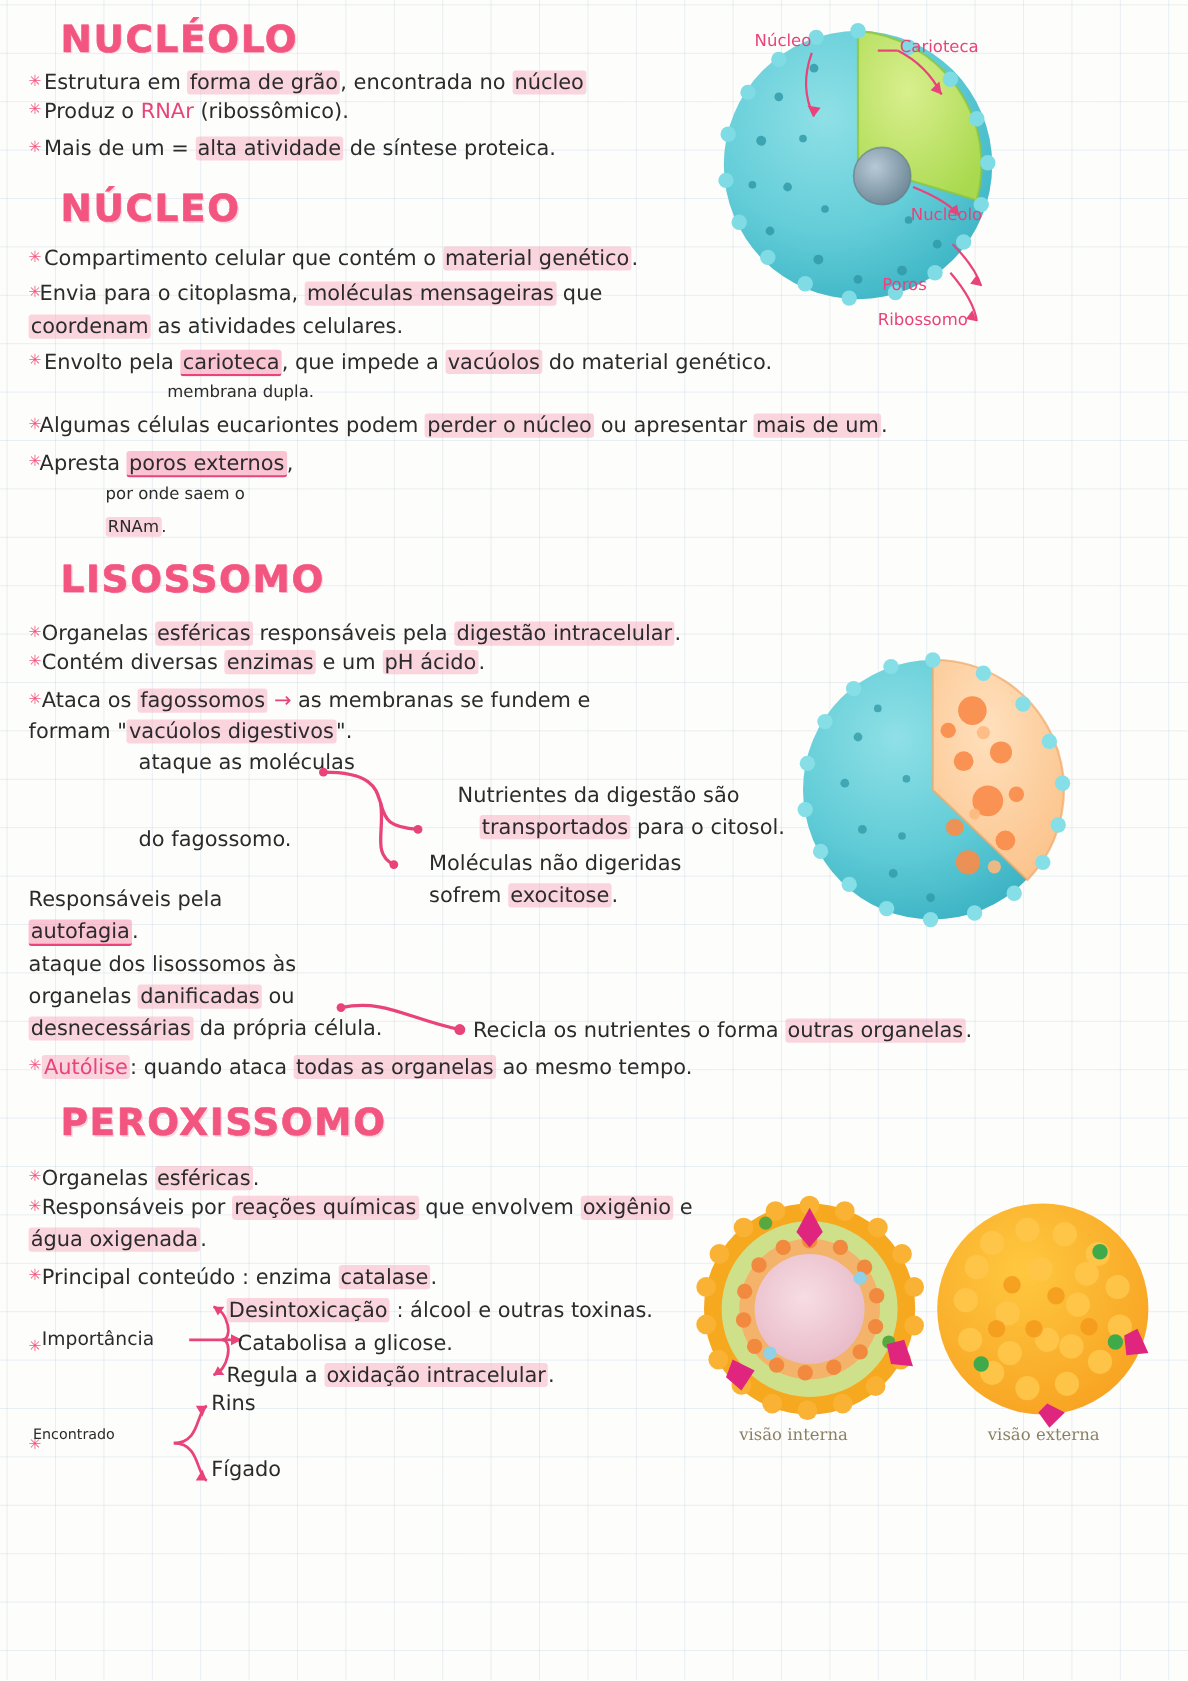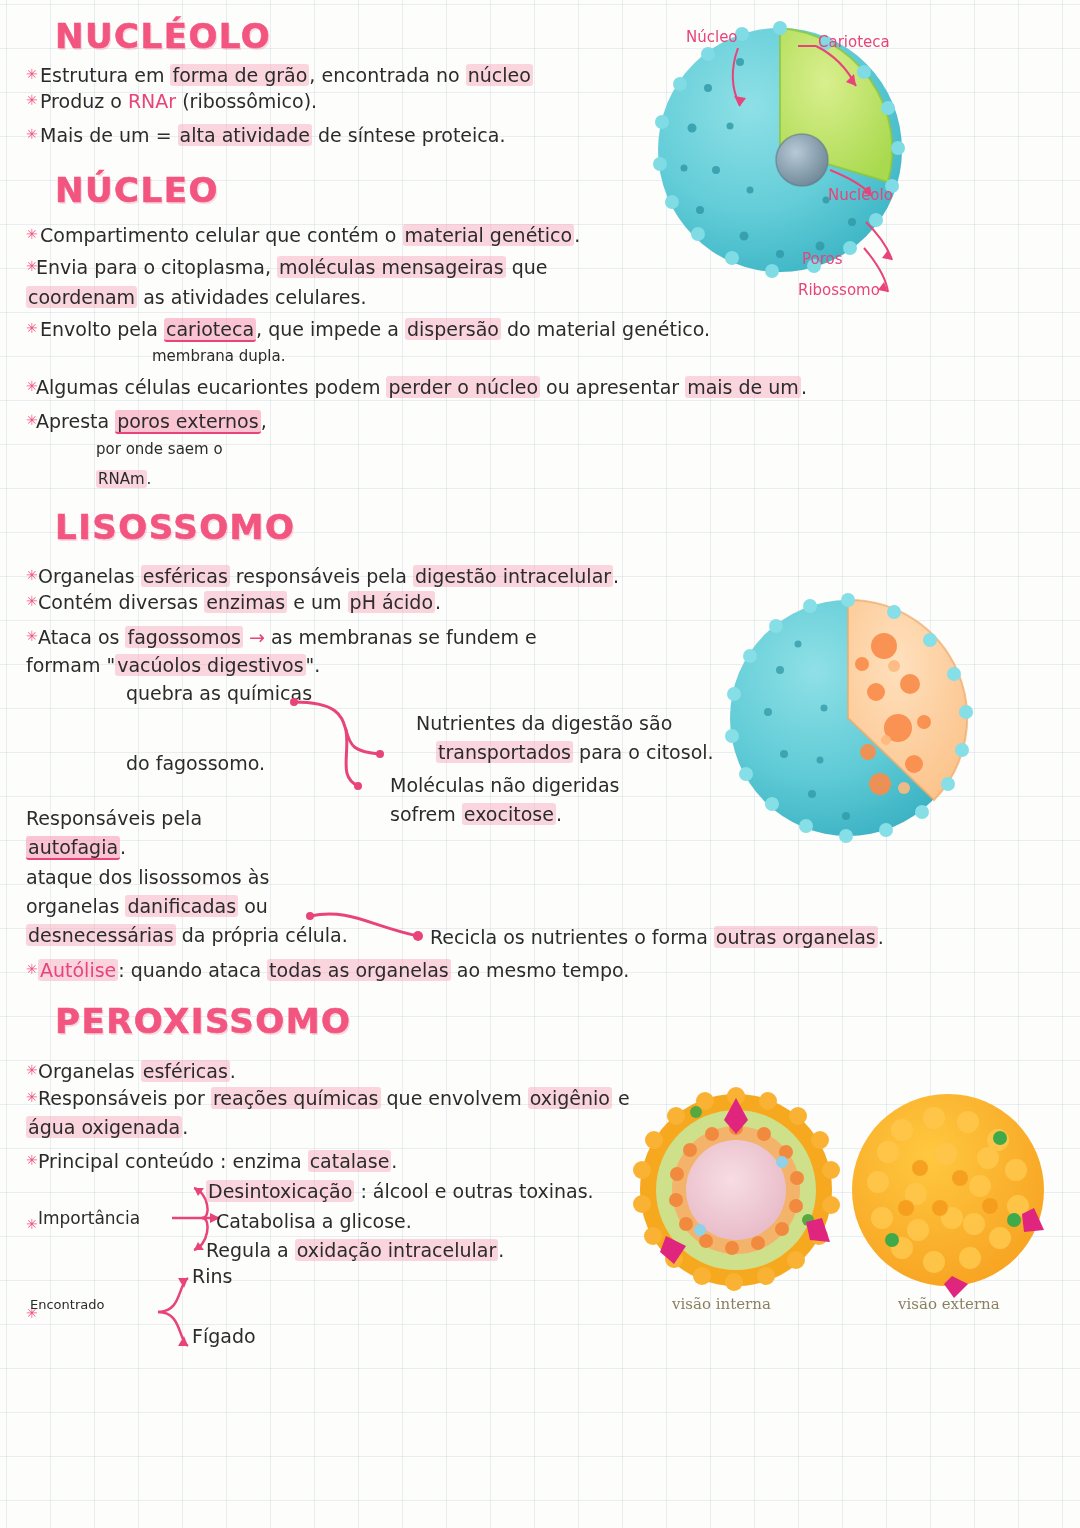--- a/index.html
+++ b/index.html
@@ -118,21 +118,21 @@
   <div class="bullet" style="left:26px; top:258px;">✳</div>
   <div class="line" style="left:36px; top:256px;">
     Envia para o citoplasma, <span class="hl">moléculas mensageiras</span> que
   </div>
   <div class="line" style="left:26px; top:286px;">
     <span class="hl">coordenam</span> as atividades celulares.
   </div>
 
   <div class="bullet" style="left:26px; top:320px;">✳</div>
   <div class="line" style="left:40px; top:318px;">
-    Envolto pela <span class="hl-strong" style="border-bottom:2px solid #e8437a;">carioteca</span>, que impede a <span class="hl">dispersão</span> do material genético.
+    Envolto pela <span class="hl-strong" style="border-bottom:2px solid #e8437a;">carioteca</span>, que impede a <span class="hl">vacúolos</span> do material genético.
   </div>
   <div class="line sub" style="left:152px; top:347px;">
     membrana dupla.
   </div>
 
   <div class="bullet" style="left:26px; top:378px;">✳</div>
   <div class="line" style="left:36px; top:376px;">
     Algumas células eucariontes podem <span class="hl">perder o núcleo</span> ou apresentar <span class="hl">mais de um</span>.
   </div>
 
@@ -248,21 +248,21 @@
 
   <div class="bullet" style="left:26px; top:628px;">✳</div>
   <div class="line" style="left:38px; top:626px;">
     Ataca os <span class="hl">fagossomos</span> <span class="pinktext">→</span> as membranas se fundem e
   </div>
   <div class="line" style="left:26px; top:654px;">
     formam "<span class="hl">vacúolos digestivos</span>".
   </div>
 
   <div class="line" style="left:126px; top:682px;">
-    quebra as químicas
+    ataque as moléculas
   </div>
   <div class="line" style="left:126px; top:752px;">
     do fagossomo.
   </div>
 
   <svg class="deco" style="left:280px; top:690px;" width="160" height="120" viewBox="0 0 160 120">
     <path d="M14 12 C60 12 62 28 66 40 C70 56 74 62 100 64" stroke="#e8437a" stroke-width="3" fill="none" stroke-linecap="round"></path>
     <path d="M66 40 C70 66 58 86 78 96" stroke="#e8437a" stroke-width="3" fill="none" stroke-linecap="round"></path>
     <circle cx="14" cy="12" r="4" fill="#e8437a"></circle>
     <circle cx="100" cy="64" r="4" fill="#e8437a"></circle>

